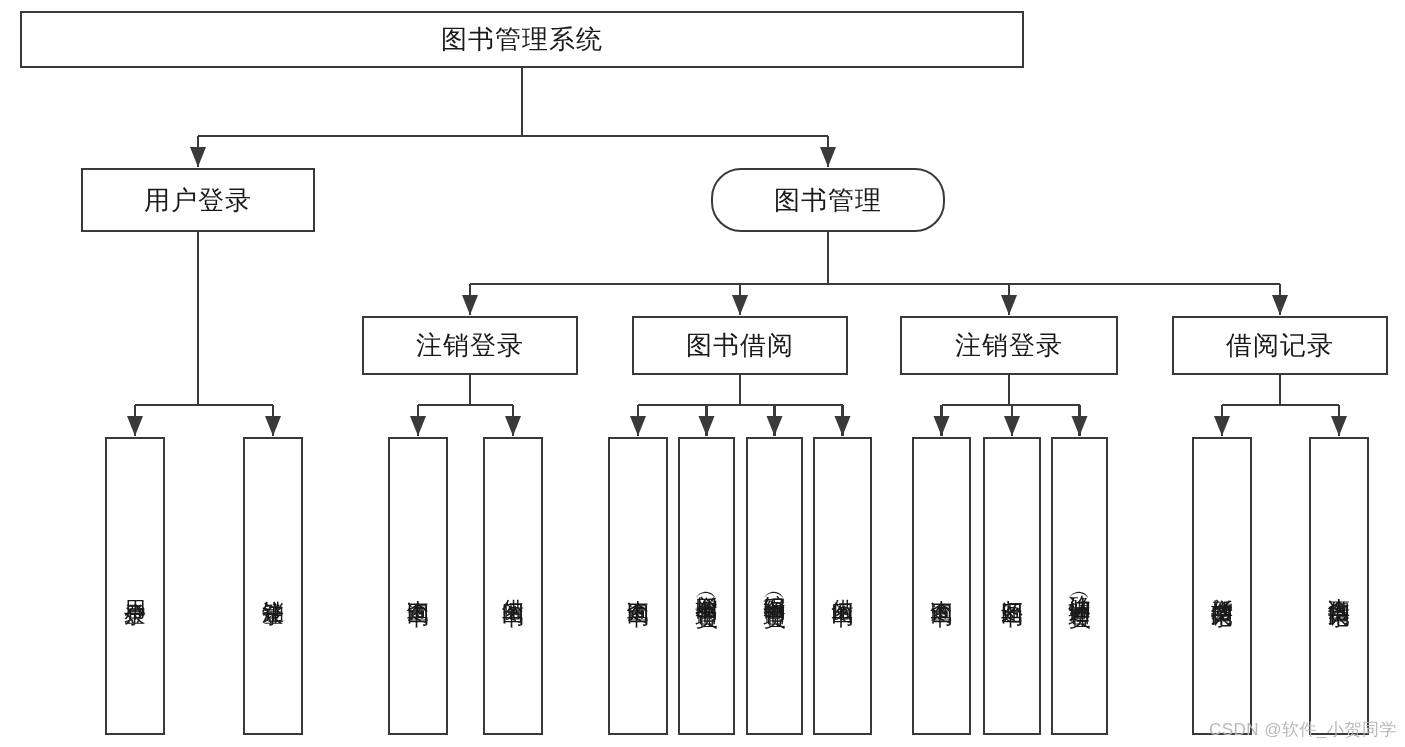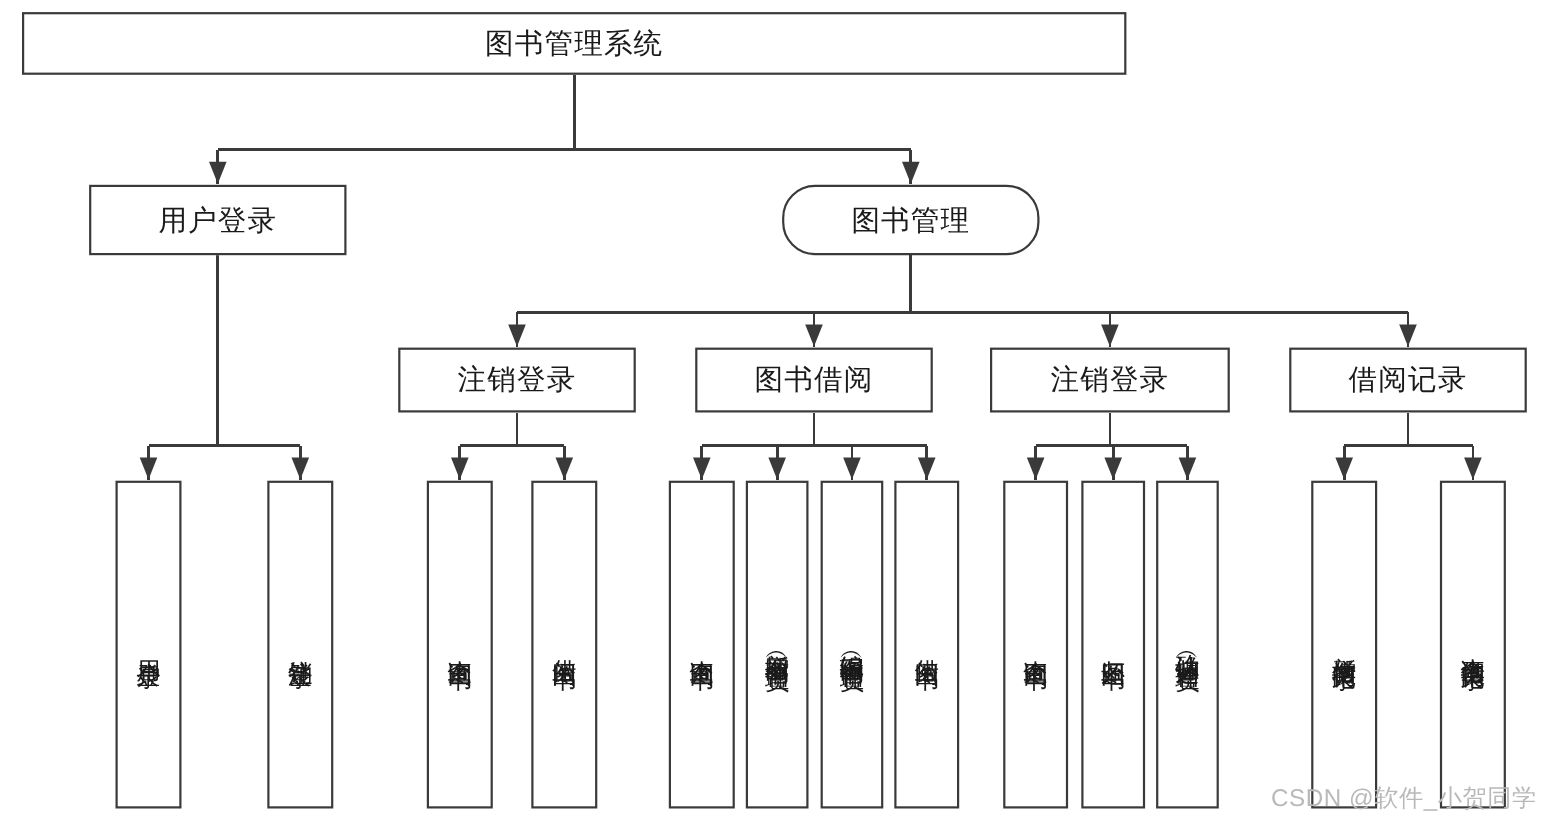--- a/index.html
+++ b/index.html
@@ -6,21 +6,21 @@
   body{width:1405px;height:747px;font-family:"Liberation Sans","DejaVu Sans",sans-serif;overflow:hidden;}
   #stage{position:relative;width:1405px;height:747px;background:#fff;}
   #wires{position:absolute;left:0;top:0;width:1405px;height:747px;}
   .node{position:absolute;box-sizing:border-box;background:#ffffff;
         border:2.5px solid #3a3a3a;display:flex;align-items:center;justify-content:center;
         color:#1a1a1a;}
   .node.horiz{font-size:26px;line-height:1.1;letter-spacing:1px;text-align:right;}
   .node.vert{writing-mode:vertical-rl;text-orientation:upright;font-size:22px;
              line-height:1.18;letter-spacing:2px;padding:6px 0;}
   .node.vert .lbl{writing-mode:vertical-rl;text-orientation:upright;white-space:nowrap;}
-  .watermark{position:absolute;right:8px;bottom:6px;font-size:22px;color:#b9b9b9;
+  .watermark{position:absolute;right:8px;bottom:6px;font-size:17px;color:#b9b9b9;
              letter-spacing:.5px;white-space:nowrap;}
 </style>
 </head>
 <body>
 
 <div id="stage">
   <svg id="wires" viewBox="0 0 1405 747" xmlns="http://www.w3.org/2000/svg">
       <line x1="522" y1="68" x2="522" y2="136" stroke="#3a3a3a" stroke-width="2.5" shape-rendering="crispEdges"></line>
       <line x1="198" y1="136" x2="828" y2="136" stroke="#3a3a3a" stroke-width="2.5" shape-rendering="crispEdges"></line>
       <line x1="198" y1="136" x2="198" y2="167" stroke="#3a3a3a" stroke-width="2.5" shape-rendering="crispEdges"></line>

